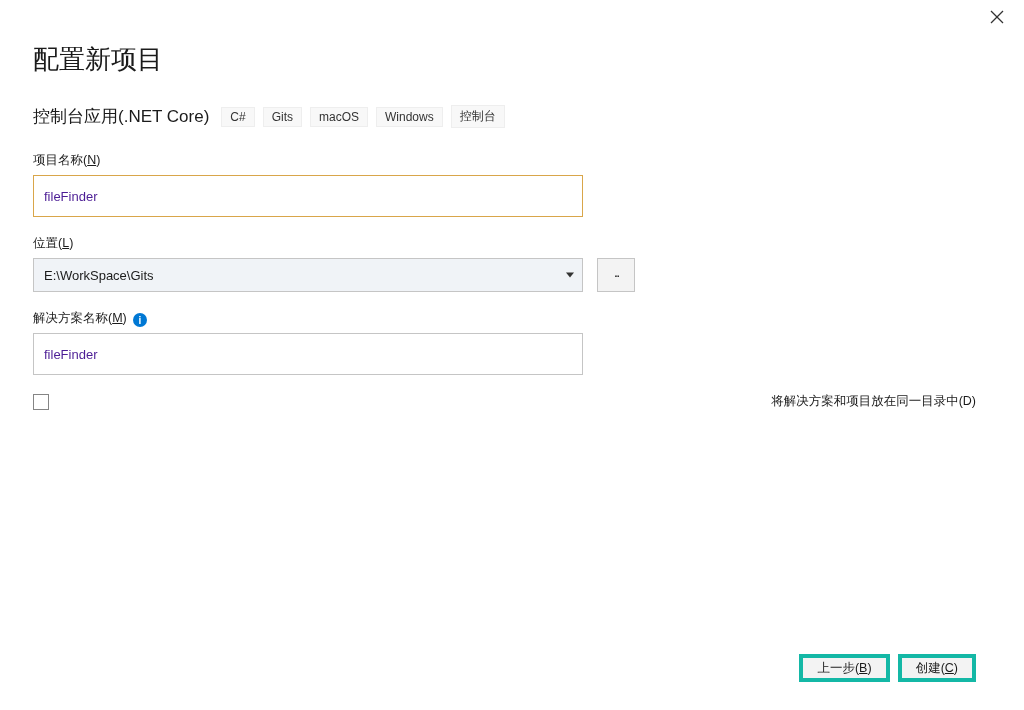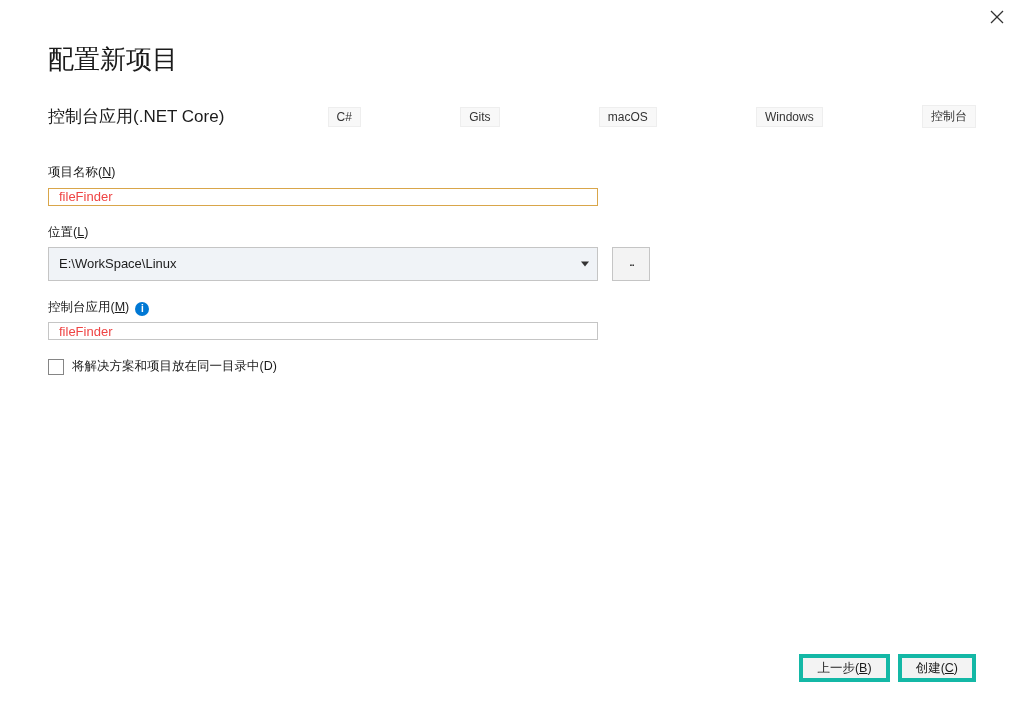--- a/index.html
+++ b/index.html
@@ -19,34 +19,33 @@
       top: 10px;
       right: 18px;
       width: 16px;
       height: 16px;
       cursor: pointer;
       color: #333;
       font-size: 16px;
       line-height: 16px;
     }
     .container {
-      padding: 42px 48px 20px 48px;
+      padding: 42px 48px 20px 33px;
     }
     .title {
       font-size: 26px;
       font-weight: 400;
       color: #1b1b1b;
       margin-bottom: 28px;
     }
     .subtitle-row {
       display: flex;
       align-items: center;
-      gap: 24px;
-      margin-bottom: 36px;
-      justify-content: space-between;
+      gap: 8px;
+      margin-bottom: 24px;
     }
     .subtitle {
       font-size: 17px;
       color: #1b1b1b;
       margin-right: 4px;
     }
     .tag {
       font-size: 12px;
       color: #333;
       background: #f8f8f8;
@@ -76,25 +75,25 @@
       color: #fff;
       font-size: 10px;
       font-weight: bold;
       align-items: center;
       justify-content: center;
       cursor: pointer;
       font-style: normal;
     }
     .input {
       width: 550px;
-      height: 18px;
+      height: 42px;
       border: 1px solid #c5c5c5;
       padding: 0 10px;
       font-size: 13px;
-      color: #ef4444;
+      color: #4c1d95;
       outline: none;
     }
     .input.focused {
       border: 1px solid #d9a64a;
     }
     .location-row {
       display: flex;
       align-items: center;
       gap: 14px;
     }
@@ -134,20 +133,21 @@
       font-size: 12px;
       color: #333;
       letter-spacing: -2px;
       padding-bottom: 4px;
     }
     .checkbox-row {
       display: flex;
       align-items: center;
       gap: 8px;
       margin-top: 18px;
+      justify-content: space-between;
     }
     .checkbox {
       width: 16px;
       height: 16px;
       border: 1px solid #858585;
       background: #fff;
       cursor: pointer;
     }
     .checkbox-label {
       font-size: 12.5px;
@@ -199,30 +199,30 @@
     </div>
     <input type="text" class="input focused" value="fileFinder" style="">
   </div>
 
   <div class="field">
     <div class="label">
       <span><span>位置(</span><span class="underline">L</span><span>)</span></span>
     </div>
     <div class="location-row">
       <div class="combo">
-        <span>E:\WorkSpace\Linux</span>
+        <span>E:\WorkSpace\Gits</span>
         <span class="dropdown-arrow"></span>
       </div>
       <div class="browse-btn">...</div>
     </div>
   </div>
 
   <div class="field">
     <div class="label">
-      <span><span>控制台应用(</span><span class="underline">M</span><span>)</span></span>
+      <span><span>解决方案名称(</span><span class="underline">M</span><span>)</span></span>
       <span class="info-icon">i</span>
     </div>
     <input type="text" class="input" value="fileFinder" style="">
   </div>
 
   <div class="checkbox-row">
     <div class="checkbox"></div>
     <span class="checkbox-label">
       <span>将解决方案和项目放在同一目录中(</span><span class="underline">D</span><span>)</span>
     </span>

